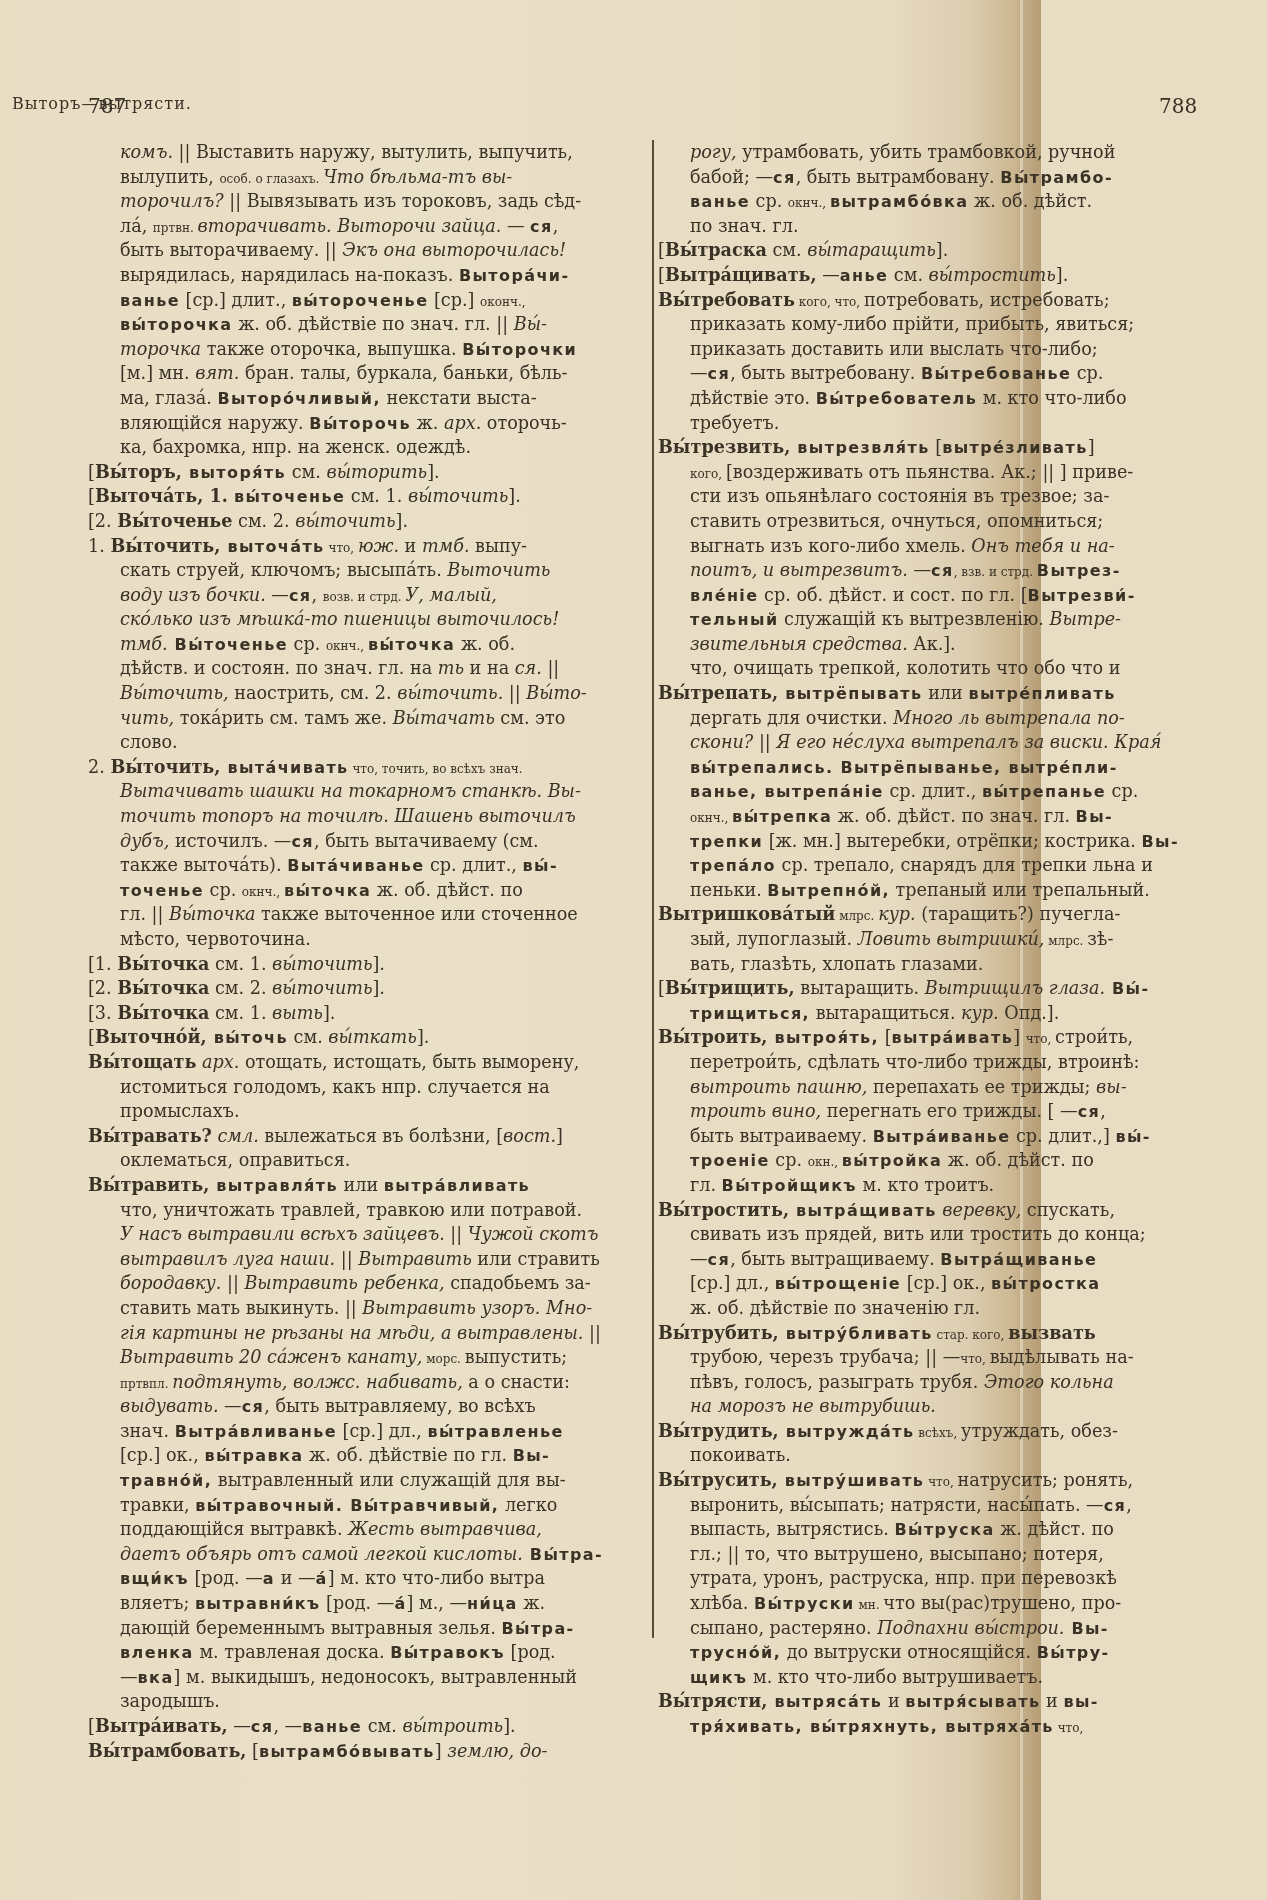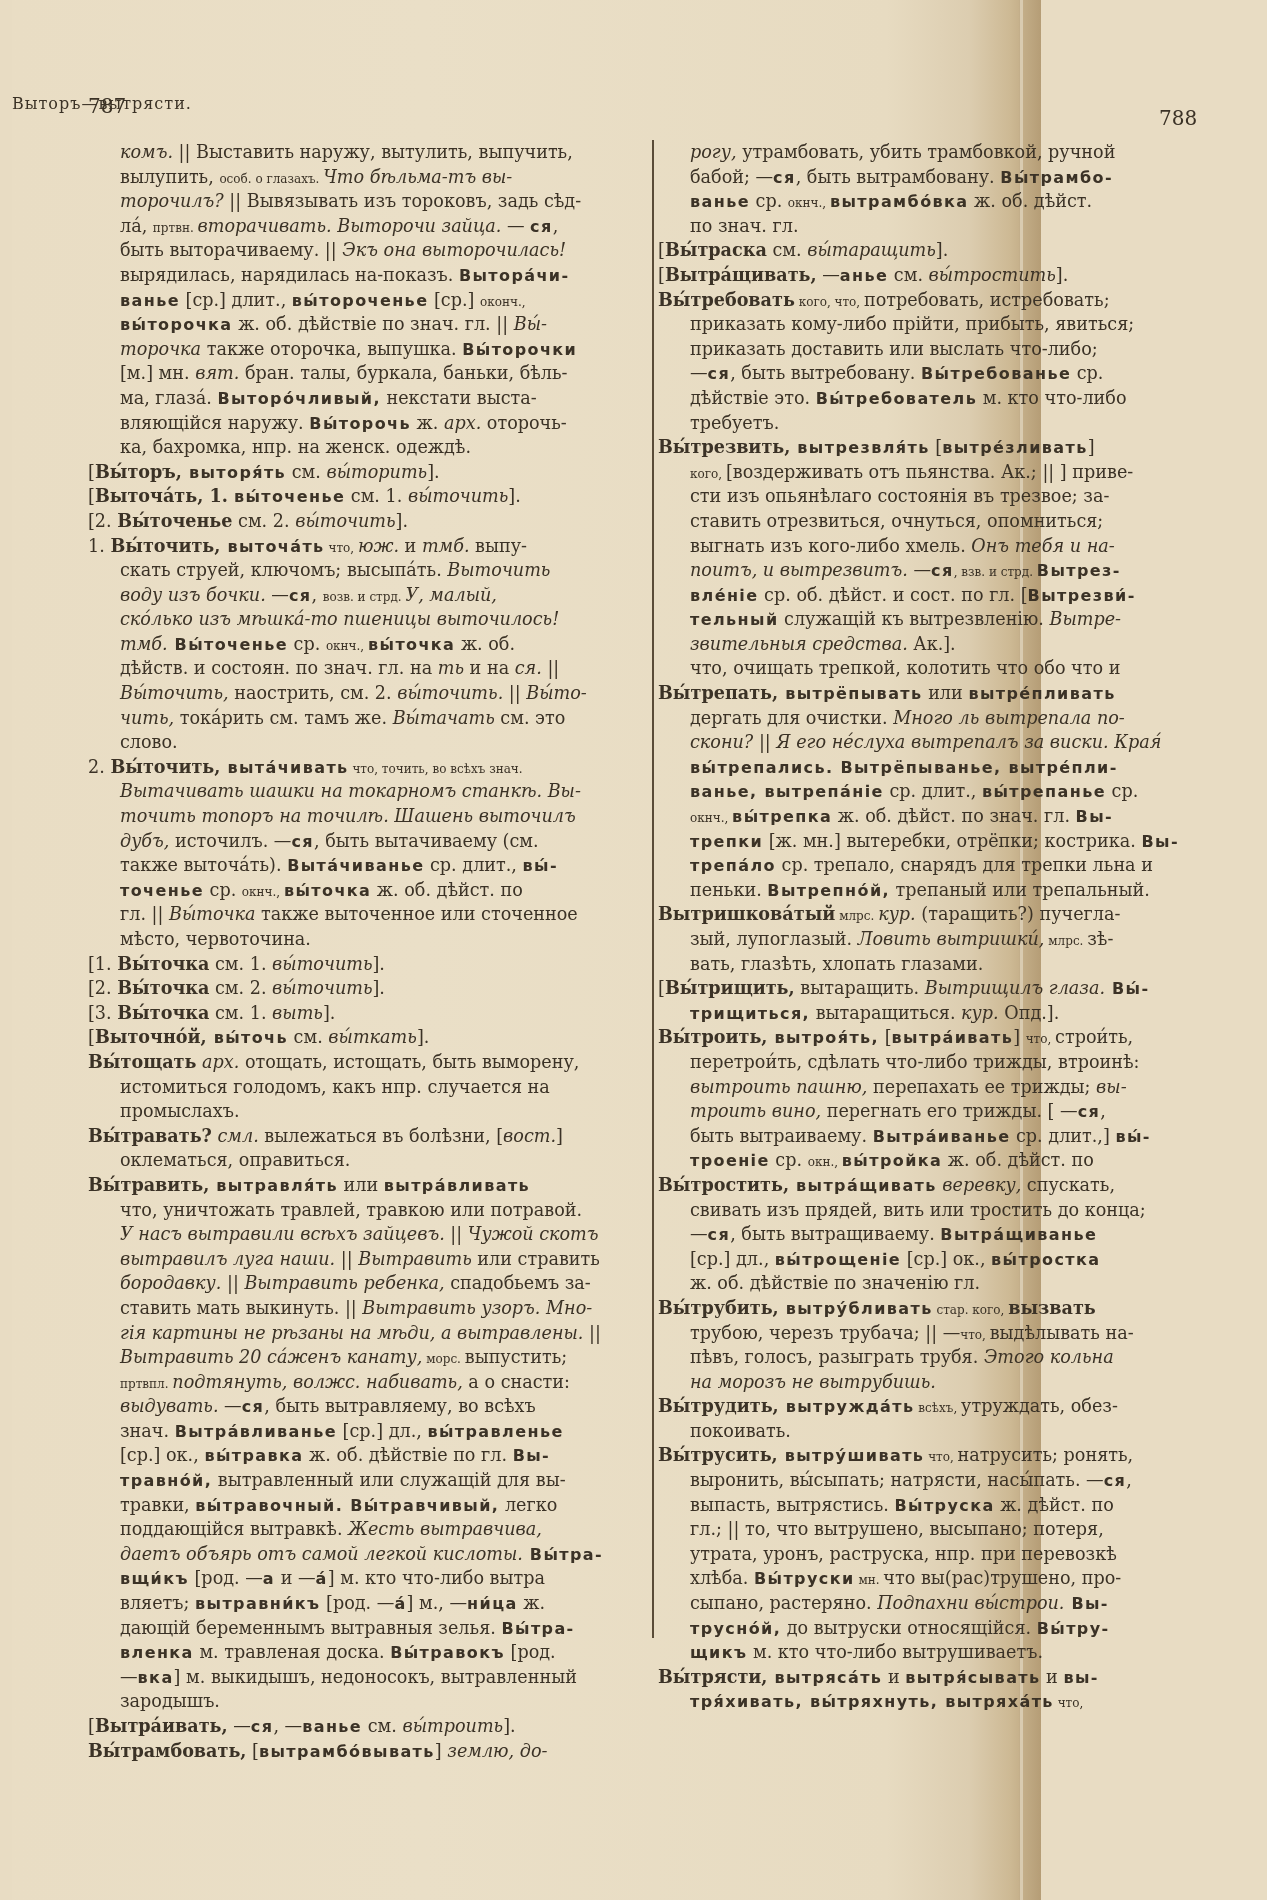--- a/index.html
+++ b/index.html
@@ -15,21 +15,21 @@
     background: linear-gradient(90deg, #e9ddc4 0%, #eadfc7 40%, #e7dbc1 85%, #dccdb0 93%, #cdb994 97%, #b59d76 100%);
   }
   .edge {
     position: absolute; top: 0; right: 18px; width: 3px; height: 1900px;
     background: #d9cbb0; border-left: 1px solid #c3ae8a;
   }
   .header {
     position: absolute; top: 94px; left: 0; width: 1267px; height: 30px;
   }
   .pnum-left { position: absolute; left: 76px; top: 0; font-size: 20px; }
-  .pnum-right { position: absolute; left: 1147px; top: 0; font-size: 20px; margin-top: 12px; }
+  .pnum-right { position: absolute; left: 1147px; top: 0; font-size: 20px; }
   .running-title {
     position: absolute; left: 0; width: 1267px; top: 0; text-align: left;
     font-size: 16px; letter-spacing: 1px;
   }
   .col {
     position: absolute; top: 140px;
     font-size: 17.6px; line-height: 24.6px;
   }
   .col-left { left: 76px; width: 552px; }
   .col-right { left: 640px; width: 556px; border-left: 2px solid #5a4c38; padding-left: 4px; height: 1498px; }
@@ -156,20 +156,21 @@
       <div class="line ind"><span class="n">зый, лупоглазый. </span><span class="i">Ловить вытришки́,</span><span class="s"> млрс. </span><span class="n">зѣ-</span></div>
       <div class="line ind"><span class="n">вать, глазѣть, хлопать глазами.</span></div>
       <div class="line"><span class="n">[</span><span class="h">Вы́трищить,</span><span class="n"> вытаращить. </span><span class="i">Вытрищилъ глаза.</span><span class="b"> Вы́-</span></div>
       <div class="line ind"><span class="b">трищиться,</span><span class="n"> вытаращиться. </span><span class="i">кур.</span><span class="n"> Опд.].</span></div>
       <div class="line"><span class="h">Вы́троить,</span><span class="b"> вытроя́ть,</span><span class="n"> [</span><span class="b">вытра́ивать</span><span class="n">] </span><span class="s">что, </span><span class="n">строи́ть,</span></div>
       <div class="line ind"><span class="n">перетрои́ть, сдѣлать что-либо трижды, втроинѣ:</span></div>
       <div class="line ind"><span class="i">вытроить пашню,</span><span class="n"> перепахать ее трижды; </span><span class="i">вы-</span></div>
       <div class="line ind"><span class="i">троить вино,</span><span class="n"> перегнать его трижды. [ —</span><span class="b">ся</span><span class="n">,</span></div>
       <div class="line ind"><span class="n">быть вытраиваему. </span><span class="b">Вытра́иванье</span><span class="n"> ср. длит.,] </span><span class="b">вы́-</span></div>
       <div class="line ind"><span class="b">троеніе</span><span class="n"> ср. </span><span class="s">окн., </span><span class="b">вы́тройка</span><span class="n"> ж. об. дѣйст. по</span></div>
+      <div class="line ind"><span class="n">гл. </span><span class="b">Вы́тройщикъ</span><span class="n"> м. кто троитъ.</span></div>
       <div class="line"><span class="h">Вы́тростить,</span><span class="b"> вытра́щивать</span><span class="i"> веревку,</span><span class="n"> спускать,</span></div>
       <div class="line ind"><span class="n">свивать изъ прядей, вить или тростить до конца;</span></div>
       <div class="line ind"><span class="n">—</span><span class="b">ся</span><span class="n">, быть вытращиваему. </span><span class="b">Вытра́щиванье</span></div>
       <div class="line ind"><span class="n">[ср.] дл., </span><span class="b">вы́трощеніе</span><span class="n"> [ср.] ок., </span><span class="b">вы́тростка</span></div>
       <div class="line ind"><span class="n">ж. об. дѣйствіе по значенію гл.</span></div>
       <div class="line"><span class="h">Вы́трубить,</span><span class="b"> вытру́бливать</span><span class="s"> стар. кого, </span><span class="h">вызвать</span></div>
       <div class="line ind"><span class="n">трубою, черезъ трубача; || —</span><span class="s">что, </span><span class="n">выдѣлывать на-</span></div>
       <div class="line ind"><span class="n">пѣвъ, голосъ, разыграть трубя. </span><span class="i">Этого кольна</span></div>
       <div class="line ind"><span class="i">на морозъ не вытрубишь.</span></div>
       <div class="line"><span class="h">Вы́трудить,</span><span class="b"> вытружда́ть</span><span class="s"> всѣхъ, </span><span class="n">утруждать, обез-</span></div>

